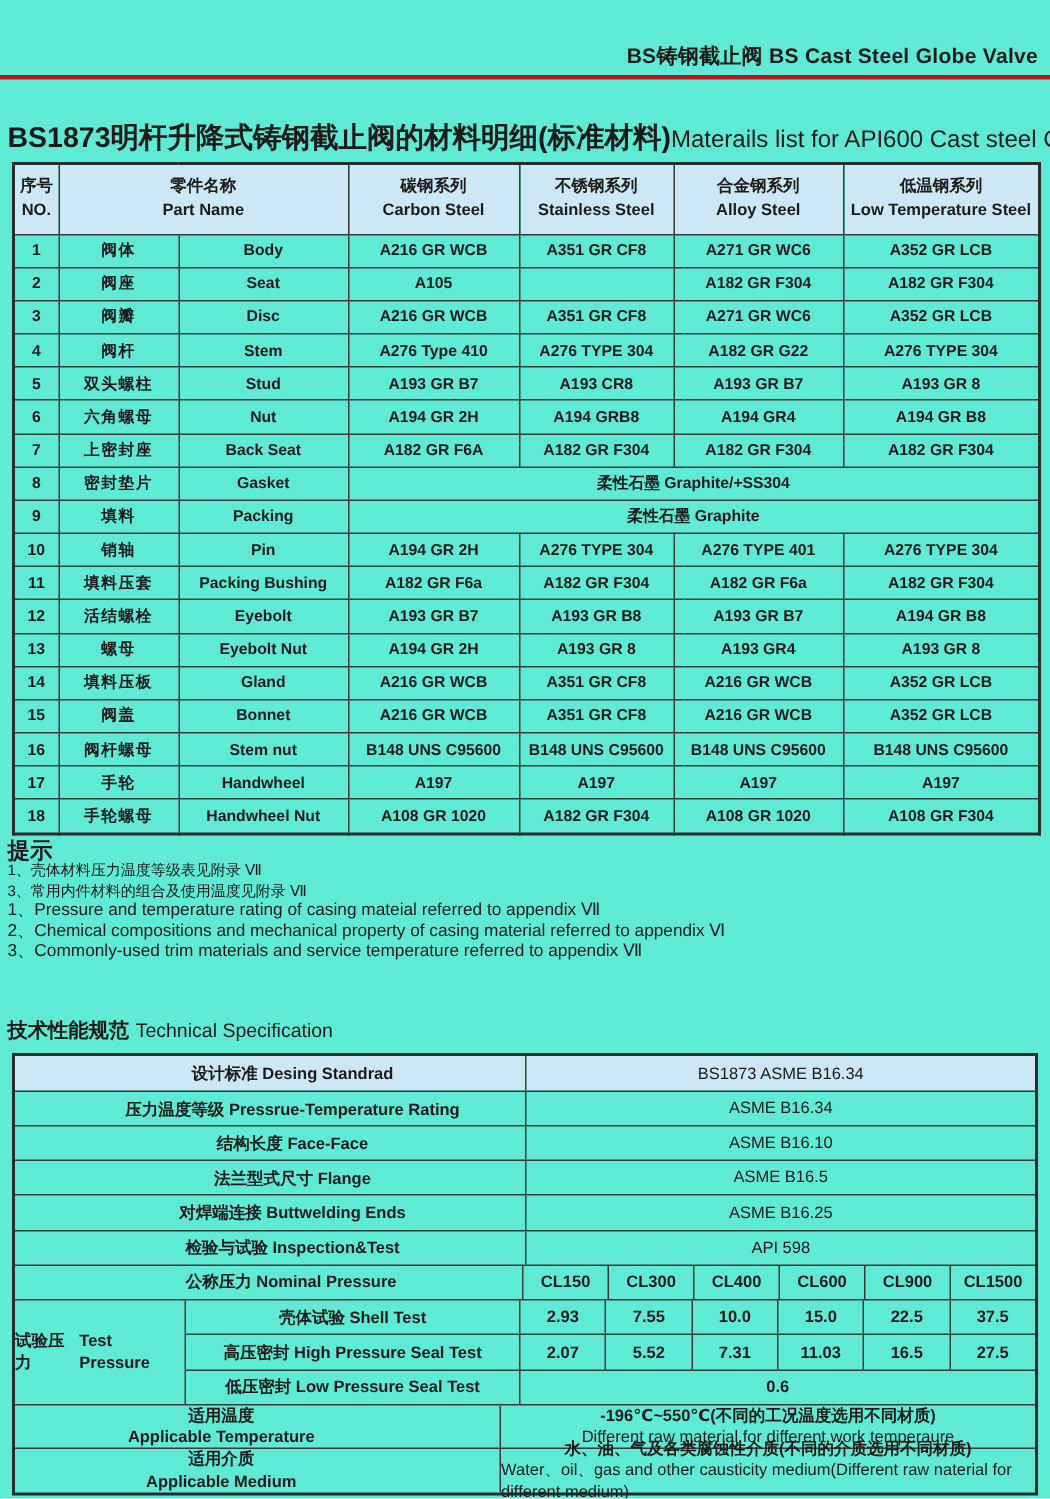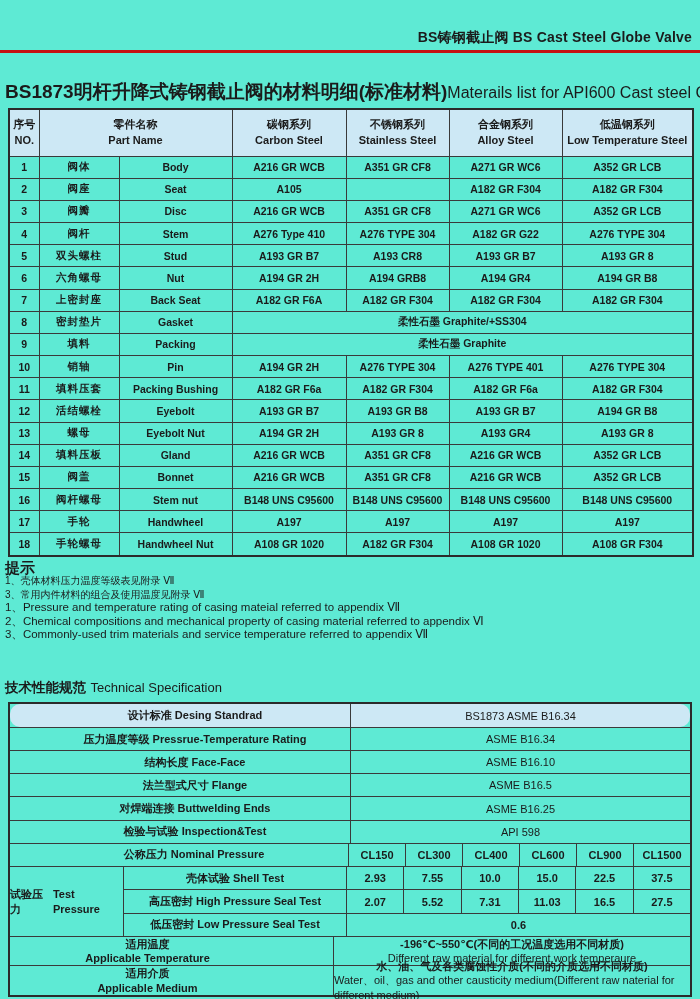--- a/index.html
+++ b/index.html
@@ -34,21 +34,21 @@
 
   
   .spec-heading { position:absolute; top:678px; left:5px; white-space:nowrap; }
   .spec-heading .cn { font-size:13.5px; font-weight:700;margin-top:24px; }
   .spec-heading .en { font-size:13px; font-weight:400; }
 
   
   .spec-table { position:absolute; top:702px; left:8px; width:684px; height:295px;
     border:2px solid #2b2b2b; display:flex; flex-direction:column; font-size:11px; }
   .spec-row { display:flex; border-top:1px solid #3a3a3a; }
-  .spec-row:first-child { border-top:none;border-radius:10px; }
+  .spec-row:first-child { border-top:none; }
   .spec-row .cell { display:flex; align-items:center; justify-content:center; text-align:center; }
   .spec-row .v { border-left:1px solid #3a3a3a; flex:1; }
   .r-simple { height:23.6px; }
   .r-simple .label { width:340px; display:flex; align-items:center; padding-left:30px; font-weight:700; }
   .r-nominal { height:23.6px; }
   .r-nominal .label { width:340px; display:flex; align-items:center; padding-left:30px; font-weight:700; }
   .r-nominal .pcell { border-left:1px solid #3a3a3a; width:57.33px; display:flex; align-items:center; justify-content:center; font-weight:700; }
   .r-test { height:71.8px; }
   .r-test .tp-label { width:117px; display:flex; flex-direction:row; align-items:center; justify-content:center; font-weight:700; line-height:1.35; }
   .r-test .tp-right { flex:1; display:flex; flex-direction:column; }

